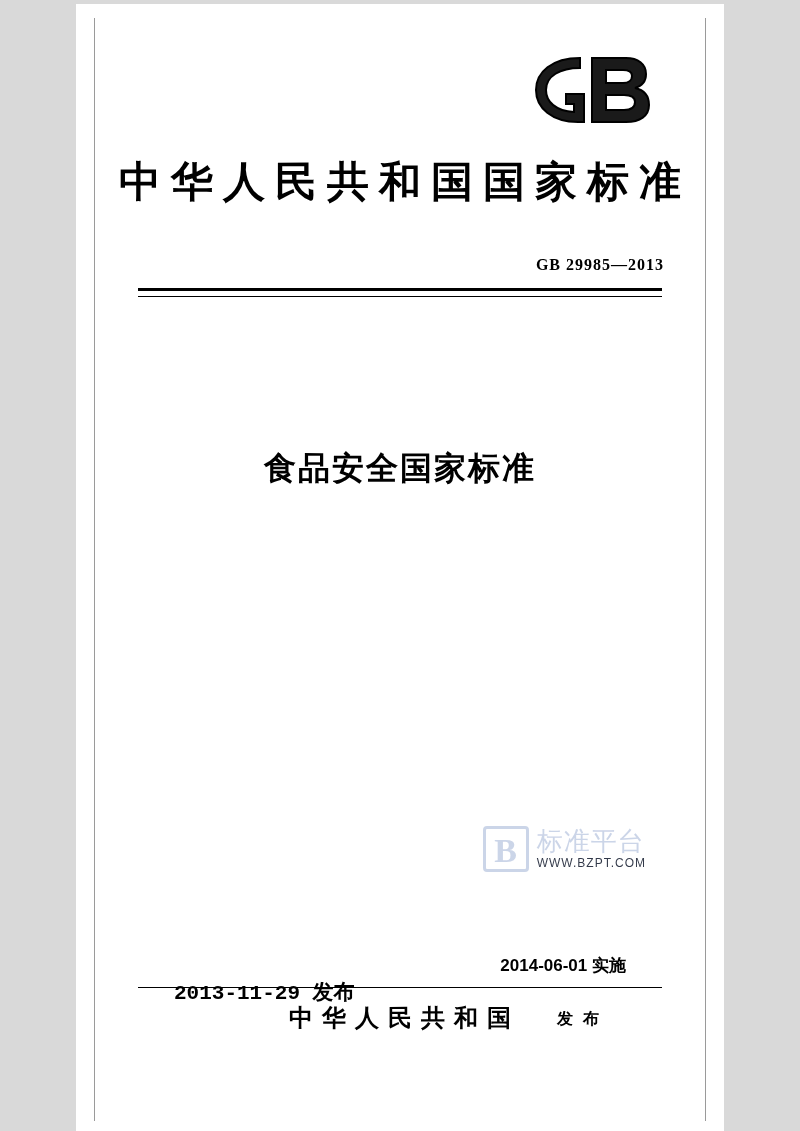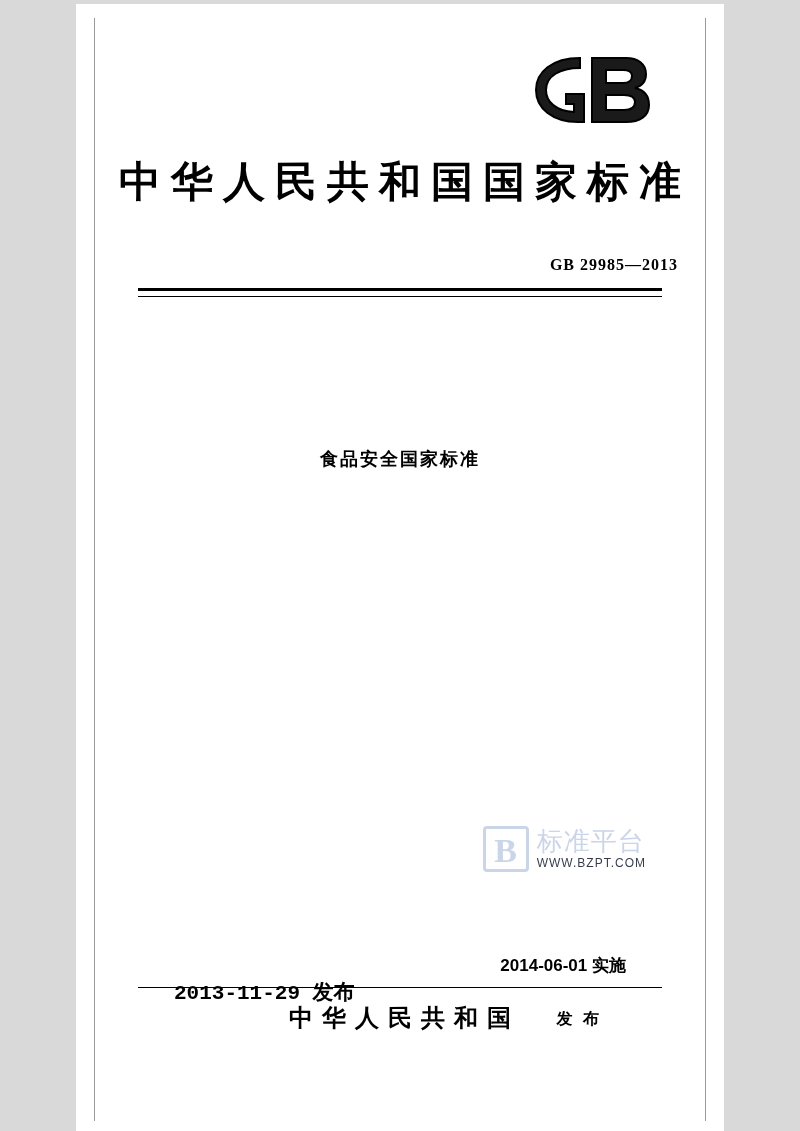--- a/index.html
+++ b/index.html
@@ -39,21 +39,21 @@
     font-weight: bold;
     letter-spacing: 10px;
     padding-left: 10px;
     white-space: nowrap;
   }
 
   
   .std-number {
     position: absolute;
     top: 252px;
-    right: 46px;
+    right: 60px;
     font-family: "Liberation Serif", serif;
     font-size: 16px;
     font-weight: bold;
     letter-spacing: 1px;
   }
 
   
   .rule-top {
     position: absolute;
     left: 62px;
@@ -91,21 +91,21 @@
   }
 
   
   .doc-title-1 {
     position: absolute;
     top: 443px;
     left: 0;
     right: 0;
     text-align: center;
     font-family: "DejaVu Sans", "Liberation Sans", sans-serif;
-    font-size: 18px;
+    font-size: 32px;
     font-weight: bold;
     letter-spacing: 2px;
   }
   .doc-title-2 {
     position: absolute;
     top: 513px;
     left: 0;
     right: 0;
     text-align: center;
     font-family: "DejaVu Sans", "Liberation Sans", sans-serif;
@@ -198,21 +198,21 @@
     font-family: "DejaVu Serif", "Liberation Serif", serif;
     font-size: 24px;
     font-weight: bold;
     letter-spacing: 1px;
     line-height: 30px;
   }
   .issuer-publish {
     position: absolute;
     right: -82px;
     bottom: 2px;
-    font-family: Liberation Sans, sans-serif;
+    font-family: Liberation Serif, serif;
     font-size: 16px;
     font-weight: bold;
     letter-spacing: 3px;
     white-space: nowrap;
   }
 </style>
 </head>
 <body>
 
 <div class="page">

